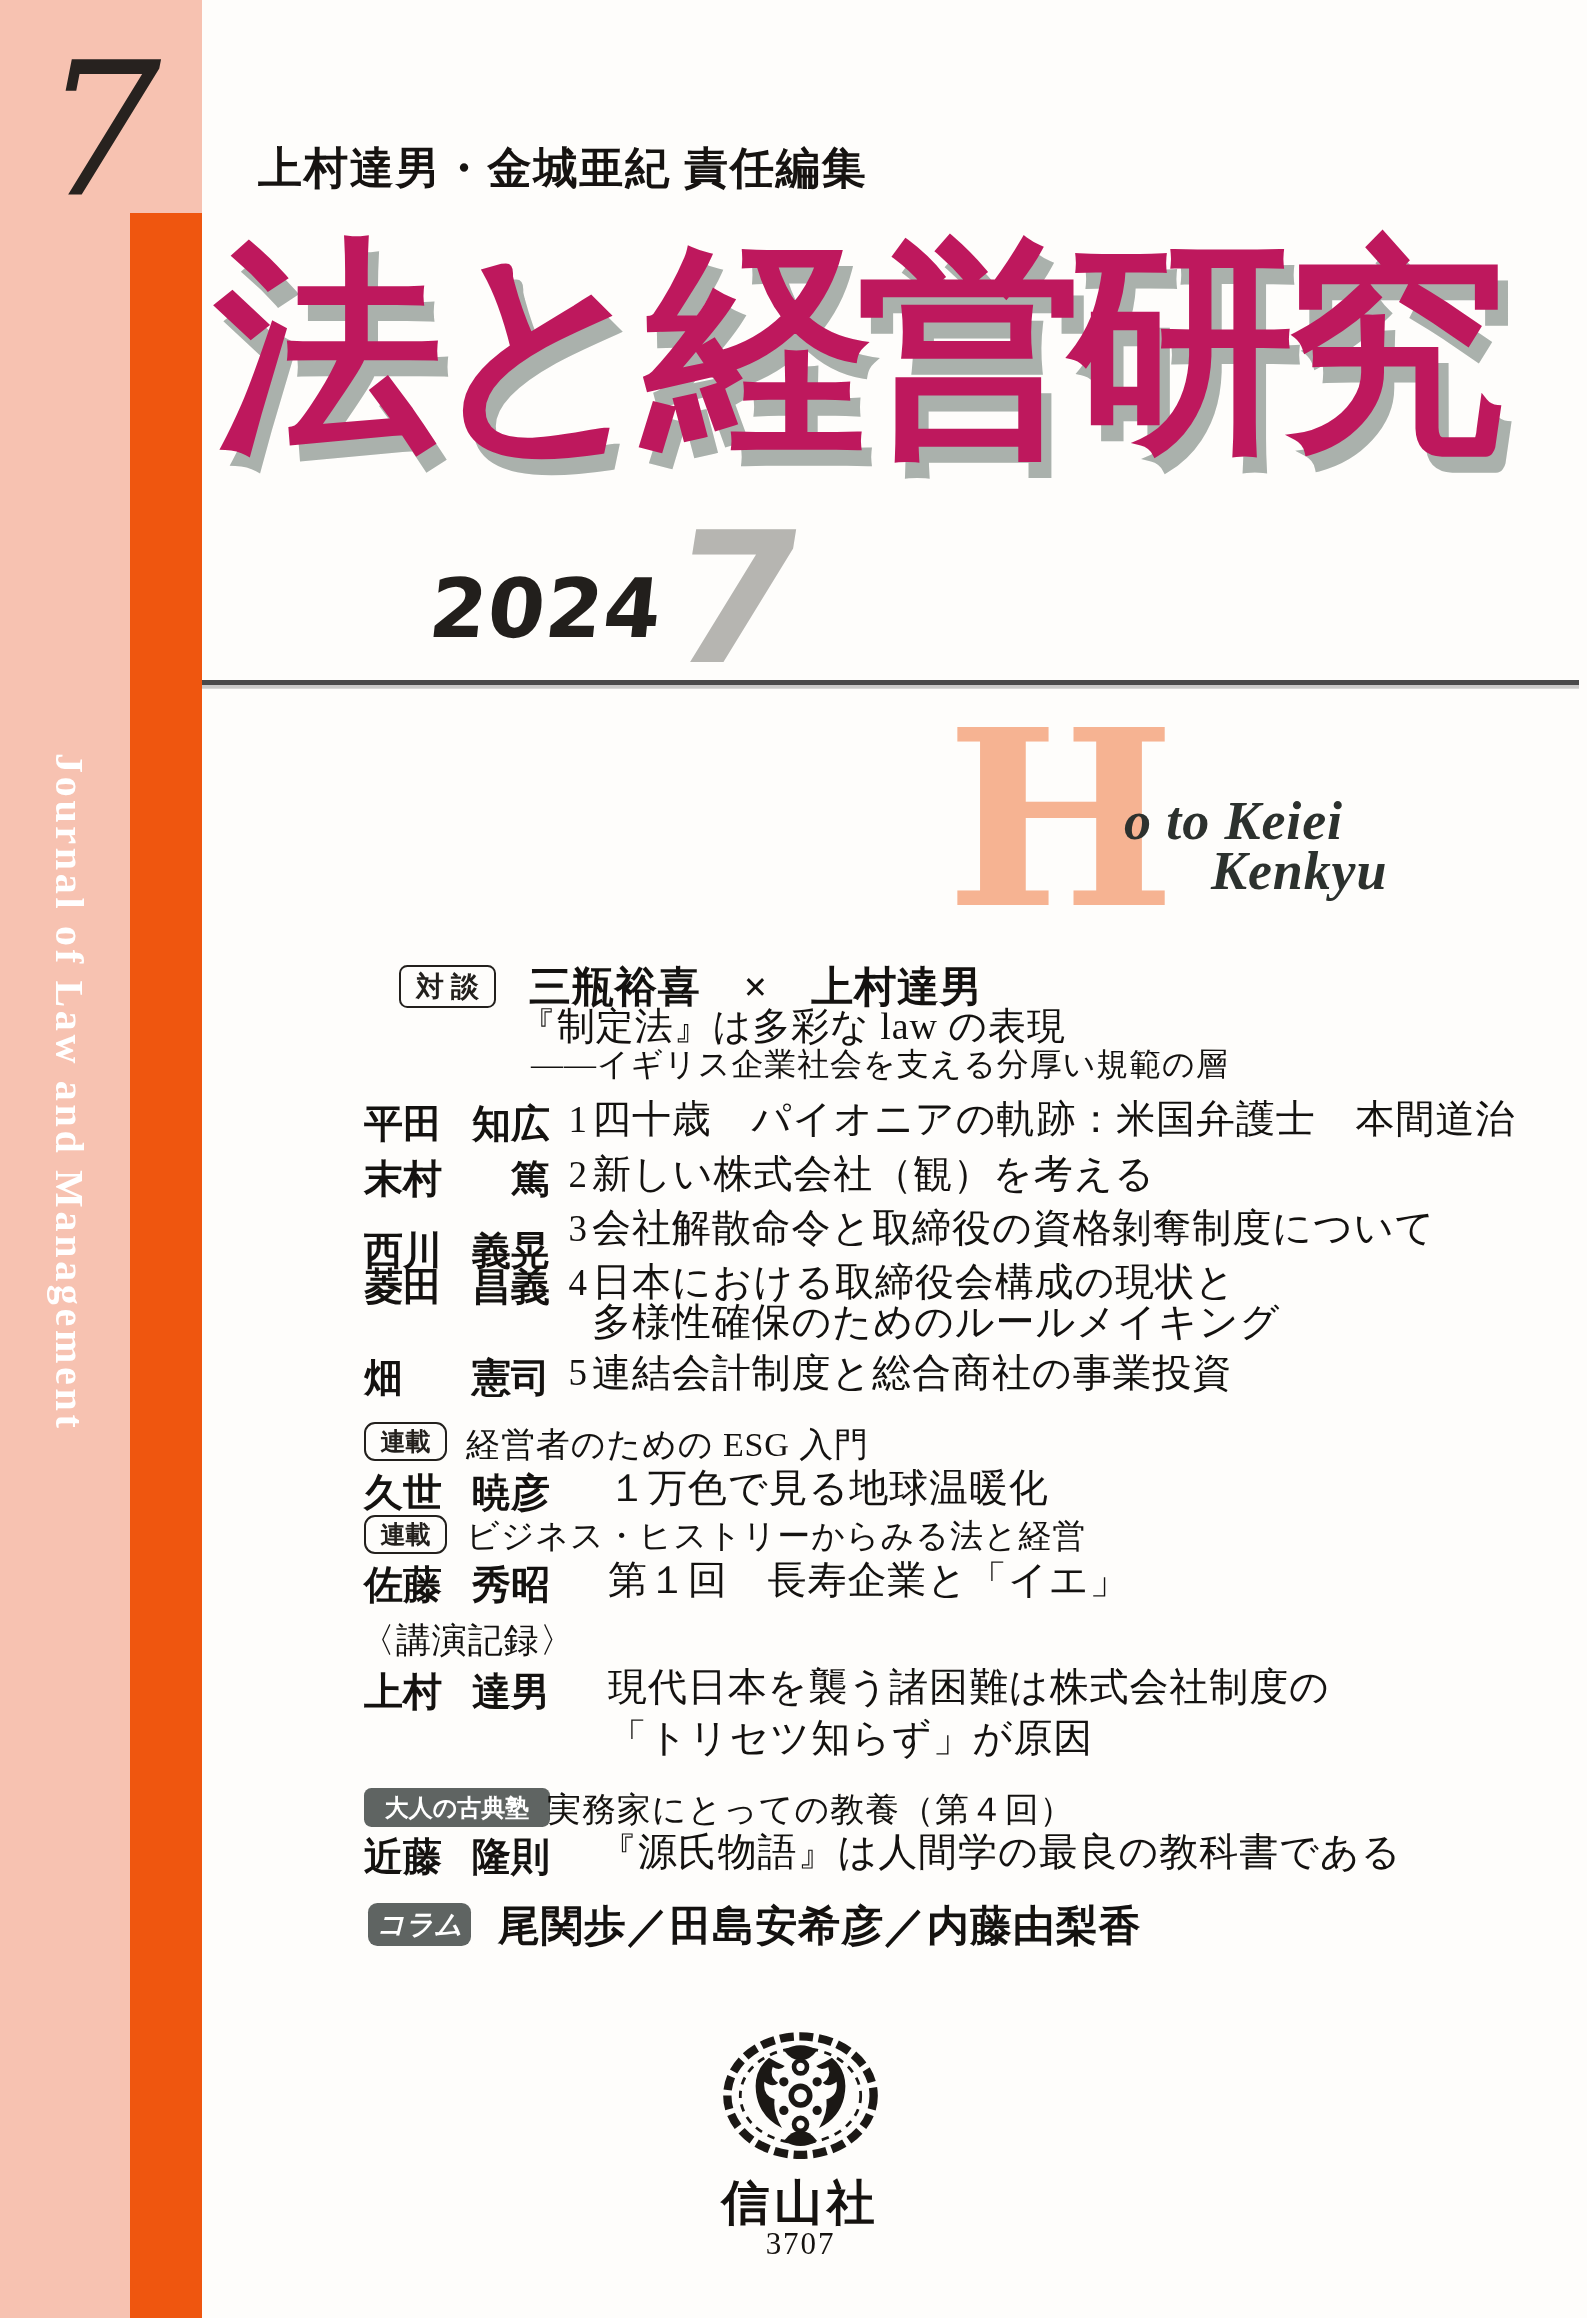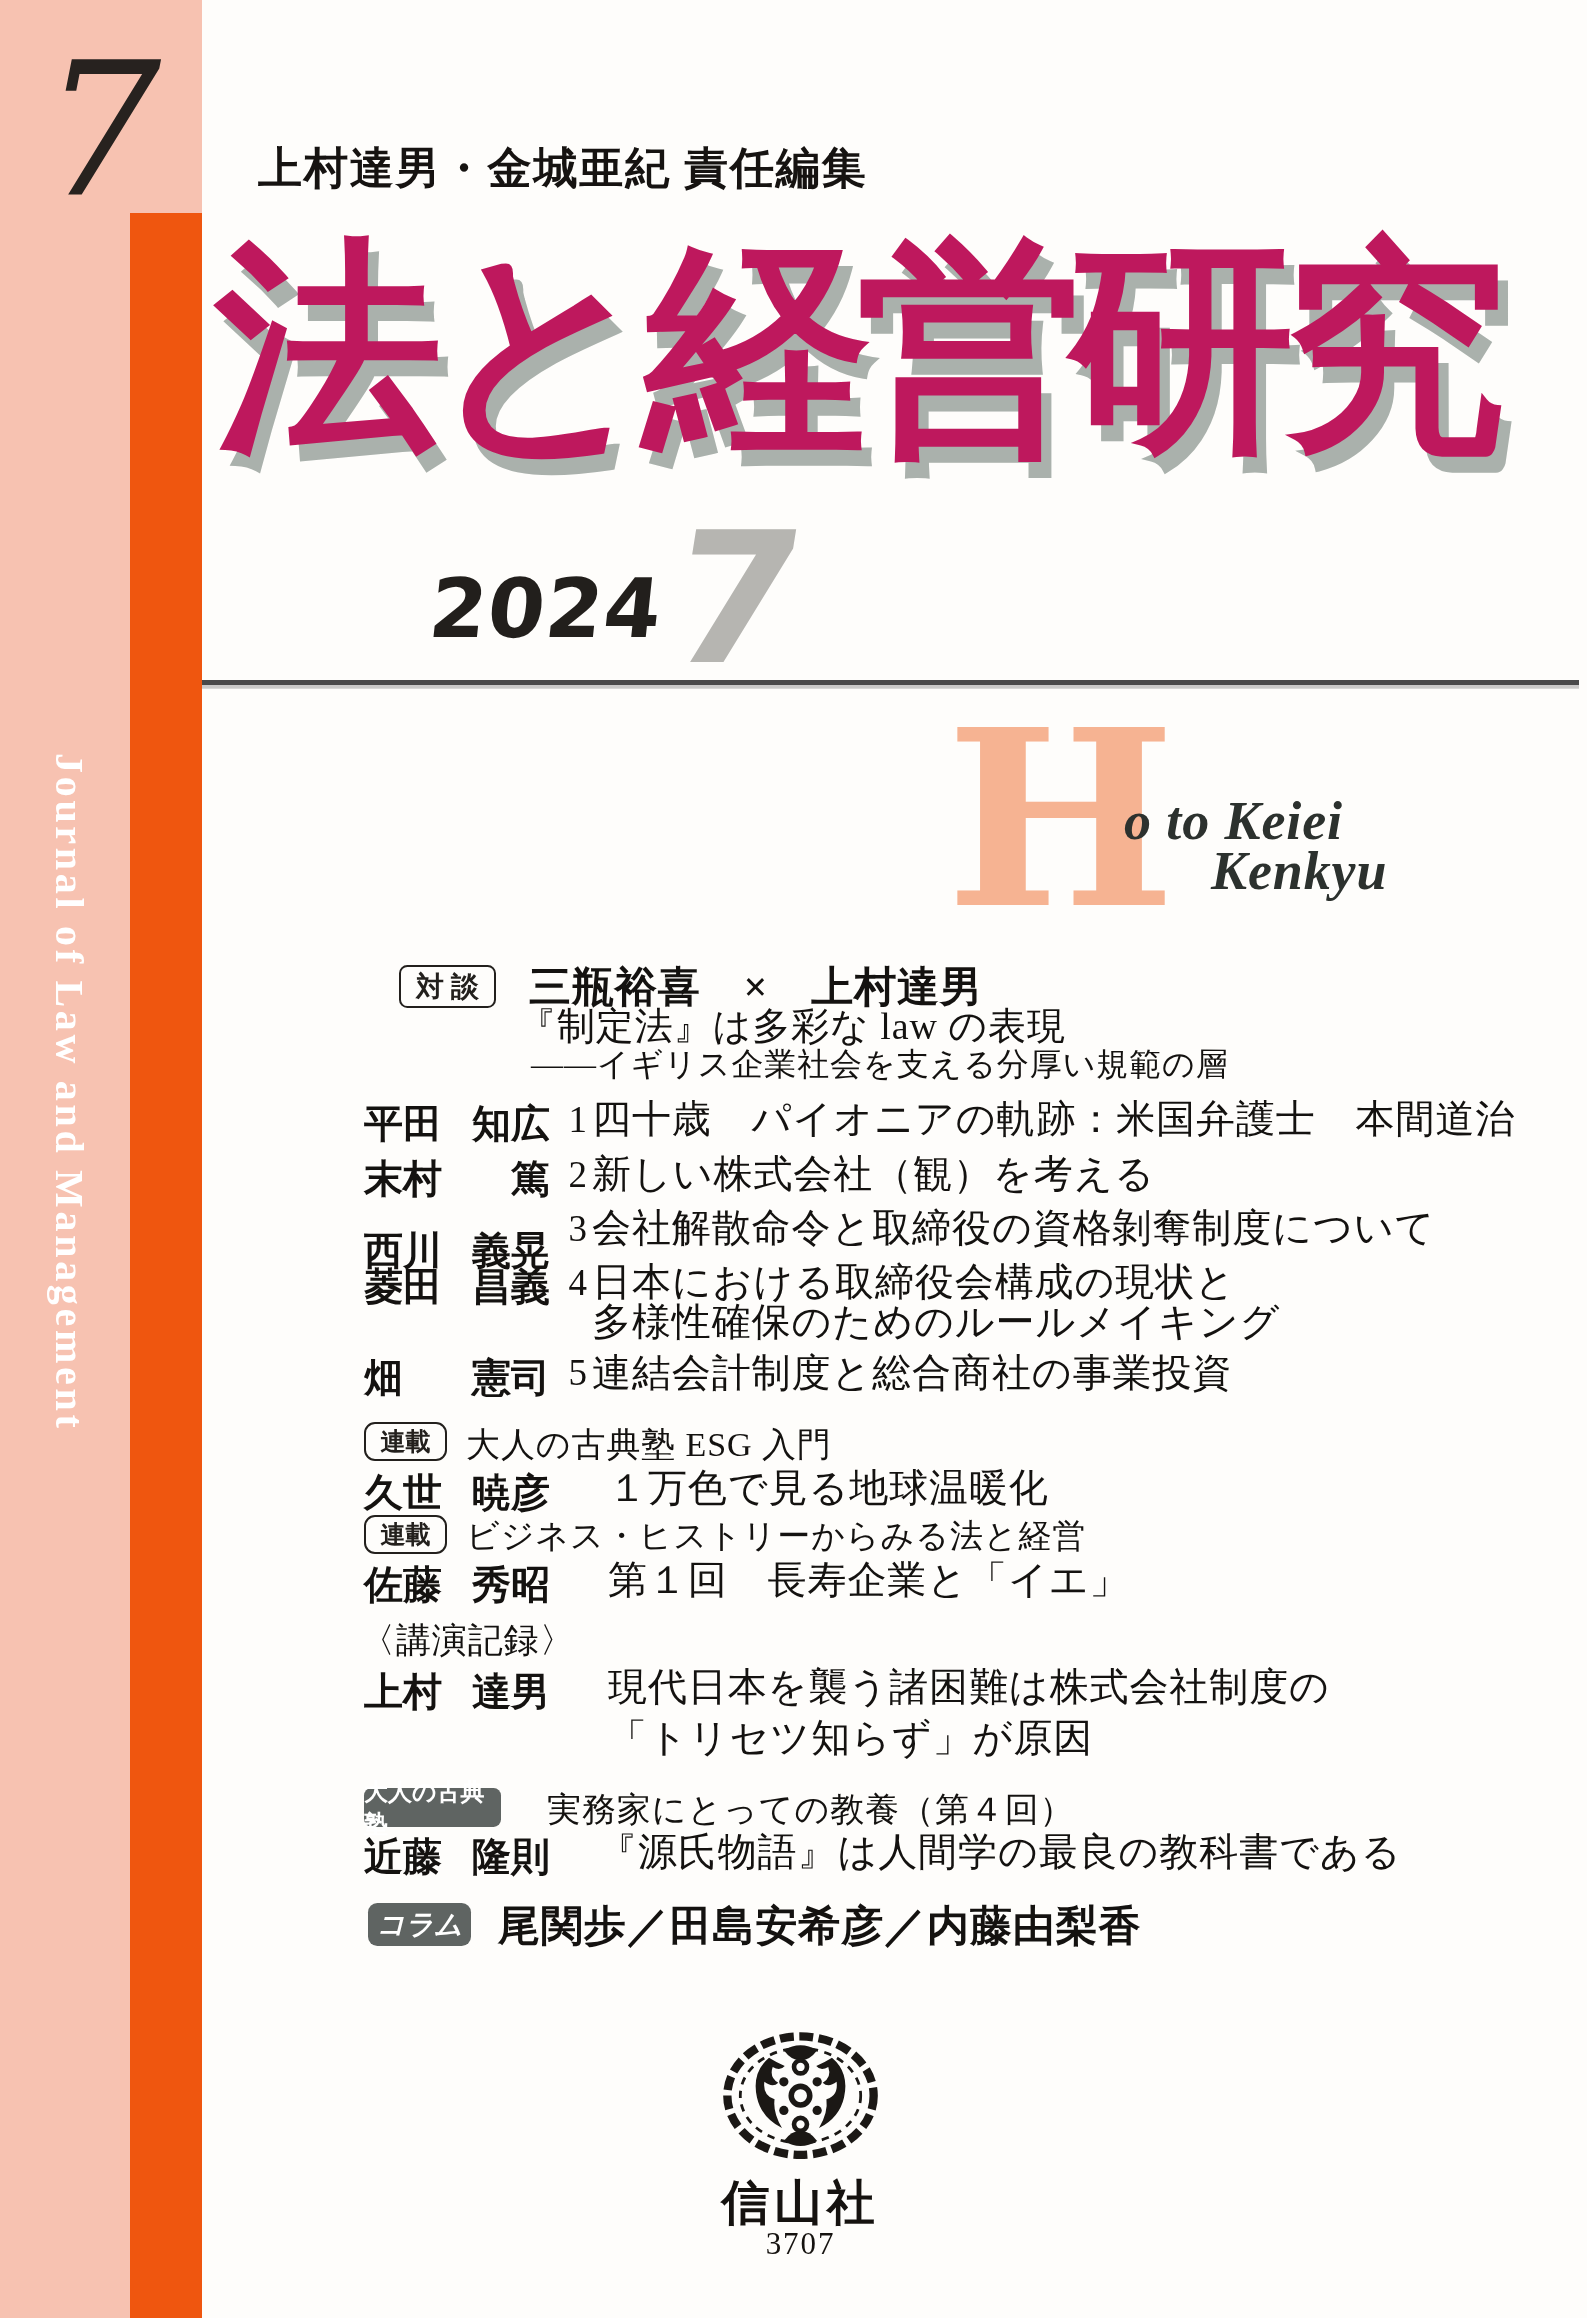--- a/index.html
+++ b/index.html
@@ -116,21 +116,21 @@
   <div class="abs toc-text" style="left:592px;top:1260px;">日本における取締役会構成の現状と</div>
 
   <div class="abs author" style="top:1351px;">
     <span>畑</span>
       <span>憲司</span>
   </div>
   <div class="abs artnum" style="top:1351px;">5</div>
   <div class="abs toc-text" style="left:592px;top:1351px;">連結会計制度と総合商社の事業投資</div>
 
   <div class="abs badge-outline" style="left:364px;top:1422px;width:83px;height:39px;font-size:25px;border-radius:11px;border-width:2.3px;">連載</div>
-  <div class="abs toc-text" style="left:466px;top:1425px;font-size:34px;">大人の古典塾 ESG 入門</div>
+  <div class="abs toc-text" style="left:466px;top:1425px;font-size:34px;">経営者のための ESG 入門</div>
   <div class="abs author" style="top:1466px;">
     <span>久世</span>
       <span>暁彦</span>
   </div>
   <div class="abs toc-text" style="left:608px;top:1466px;">１万色で見る地球温暖化</div>
 
   <div class="abs badge-outline" style="left:364px;top:1515px;width:83px;height:39px;font-size:25px;border-radius:11px;border-width:2.3px;">連載</div>
   <div class="abs toc-text" style="left:466px;top:1518px;font-size:33px;">ビジネス・ヒストリーからみる法と経営</div>
   <div class="abs author" style="top:1558px;">
     <span>佐藤</span>
@@ -139,21 +139,21 @@
   <div class="abs toc-text" style="left:608px;top:1558px;">第１回　長寿企業と「イエ」</div>
 
   <div class="abs toc-text" style="left:360px;top:1621px;font-size:35px;">〈講演記録〉</div>
   <div class="abs author" style="top:1665px;">
     <span>上村</span>
       <span>達男</span>
   </div>
   <div class="abs toc-text" style="left:608px;top:1665px;">現代日本を襲う諸困難は株式会社制度の</div>
   <div class="abs toc-text" style="left:608px;top:1716px;">「トリセツ知らず」が原因</div>
 
-  <div class="abs badge-fill" style="left:364px;top:1788px;width:137px;height:39px;font-size:24px;border-radius:7.4px;">大人の古典塾</div>
+  <div class="abs badge-fill" style="left:364px;top:1788px;width:186px;height:39px;font-size:24px;border-radius:7.4px;text-align:right;">大人の古典塾</div>
   <div class="abs toc-text" style="left:547px;top:1790px;font-size:34px;">実務家にとっての教養（第４回）</div>
   <div class="abs author" style="top:1830px;">
     <span>近藤</span>
       <span>隆則</span>
   </div>
   <div class="abs toc-text" style="left:598px;top:1830px;">『源氏物語』は人間学の最良の教科書である</div>
 
   <div class="abs badge-fill" style="left:368px;top:1903px;width:103px;height:43px;font-size:28px;border-radius:9.3px;font-style:italic;">コラム</div>
   <div class="abs toc-text t-bold" style="left:498px;top:1902px;font-size:42px;">尾関歩／田島安希彦／内藤由梨香</div>
 

